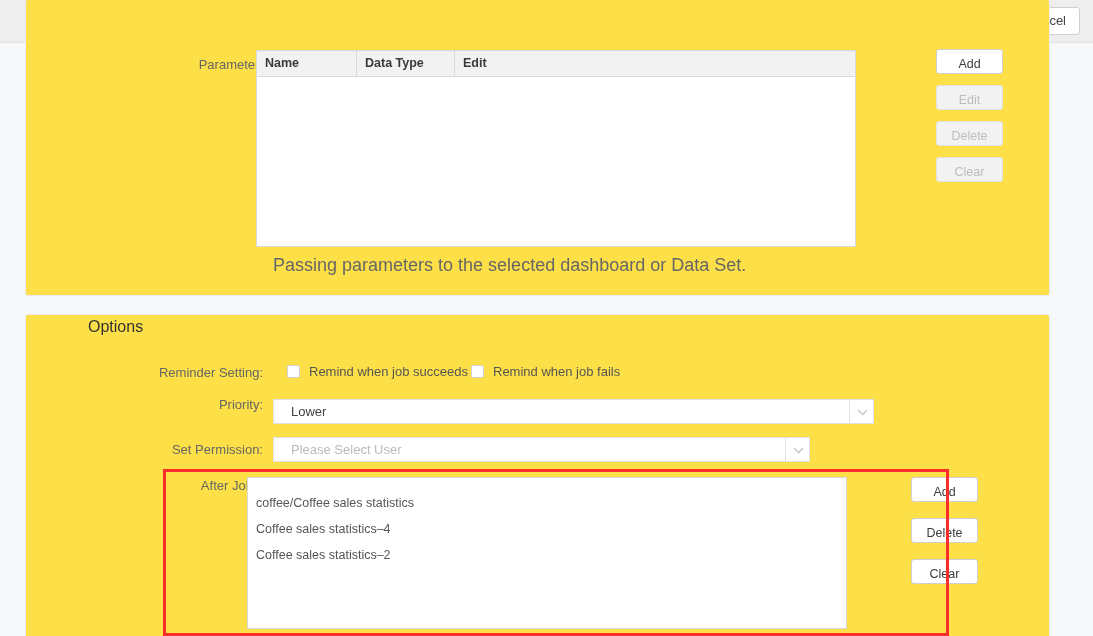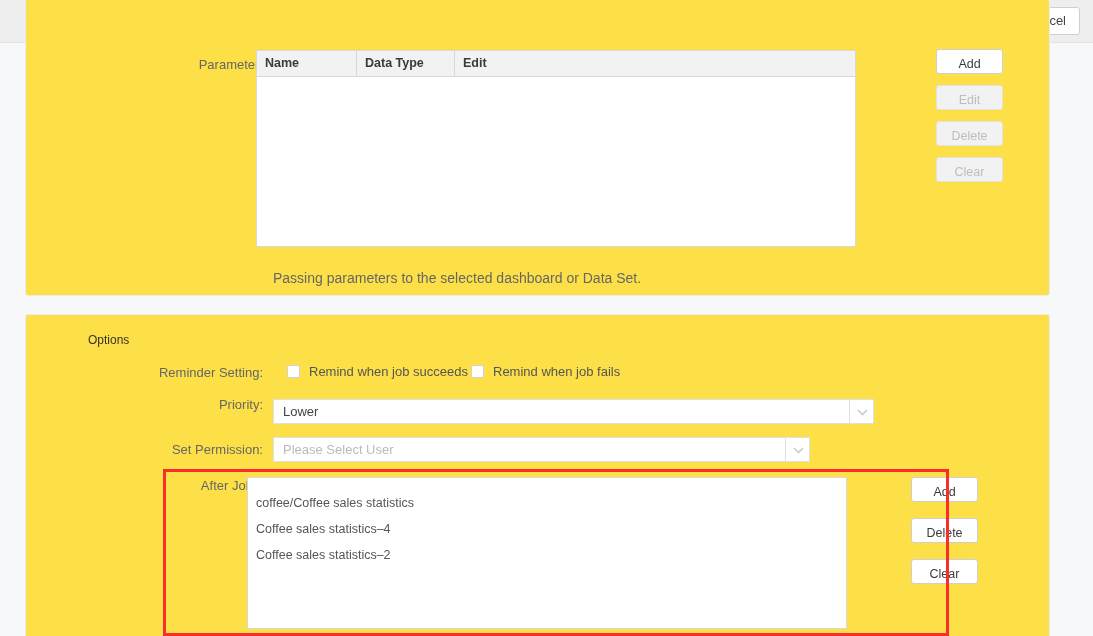--- a/index.html
+++ b/index.html
@@ -85,22 +85,22 @@
     height: 297px;
   }
   #card-options {
     top: 314px;
     height: 330px;
   }
 
   .section-title {
     position: absolute;
     left: 62px;
-    top: 18px;
-    font-size: 12px;
+    top: 3px;
+    font-size: 16px;
     color: #333;
   }
 
   
   .flabel {
     position: absolute;
     width: 200px;
     text-align: right;
     font-size: 13px;
     color: #666;
@@ -133,22 +133,22 @@
     white-space: nowrap;
   }
   .param-th.c1 { width: 100px; }
   .param-th.c2 { width: 98px; }
   .param-th.c3 { flex: 1; border-right: none; }
   .param-tbody { height: 170px; }
 
   .param-hint {
     position: absolute;
     left: 247px;
-    top: 270px;
-    font-size: 14px;
+    top: 255px;
+    font-size: 18px;
     color: #666;
   }
 
   
   .side-btn {
     position: absolute;
     width: 67px;
     height: 25px;
     border-radius: 3px;
     font-size: 12.5px;
@@ -193,21 +193,21 @@
     height: 25px;
     display: flex;
   }
   .select-box {
     flex: 1;
     border: 1px solid #e0e0e0;
     border-right: none;
     background: #ffffff;
     font-size: 13px;
     line-height: 23px;
-    padding-left: 9px;
+    padding-left: 17px;
     color: #444;
     overflow: hidden;
     white-space: nowrap;
   }
   .select-box.placeholder { color: #bbbbbb; }
   .select-arrow {
     width: 25px;
     border: 1px solid #e0e0e0;
     background: #ffffff;
     position: relative;

